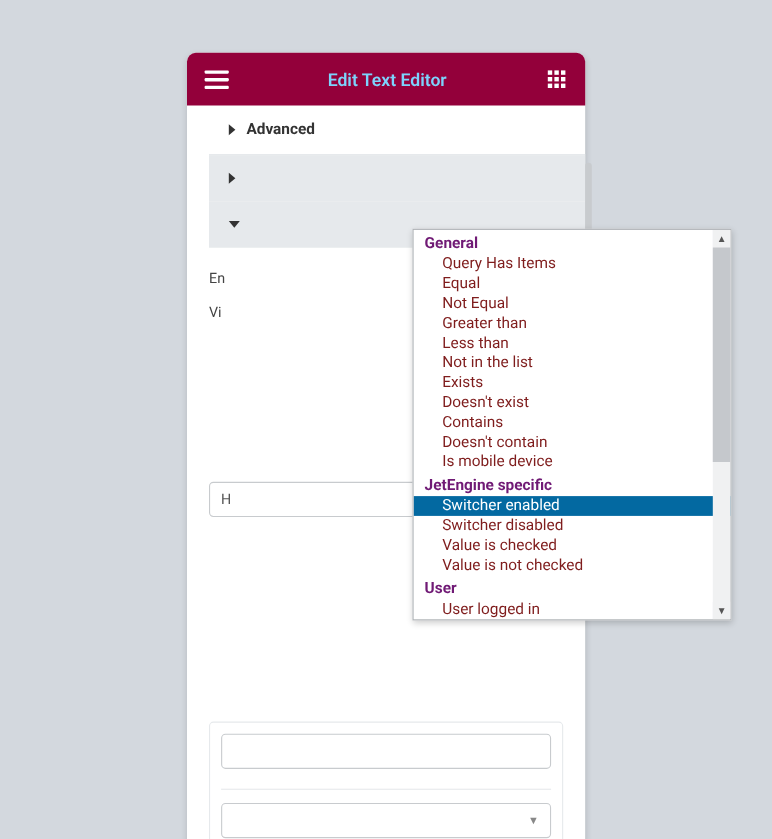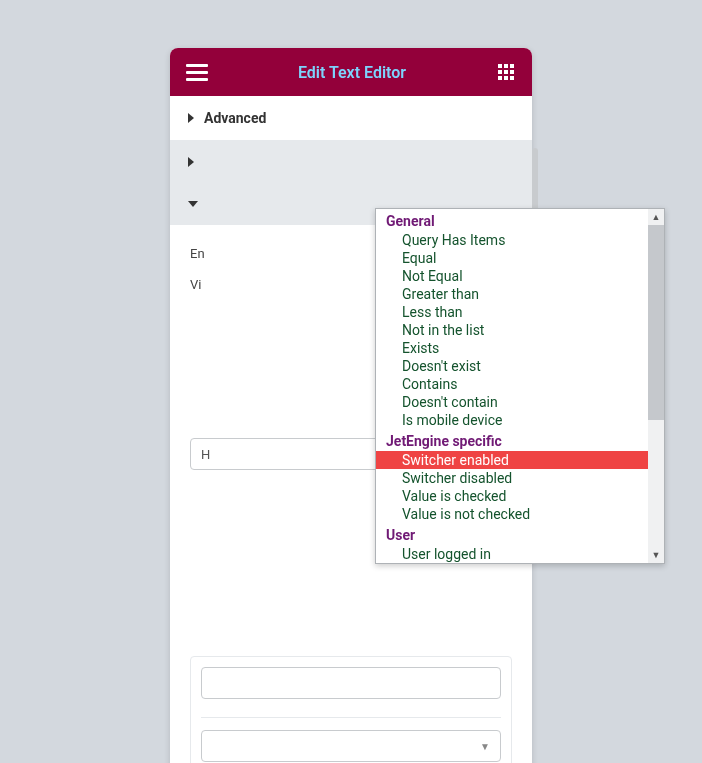--- a/index.html
+++ b/index.html
@@ -5,39 +5,39 @@
   * { box-sizing: border-box; margin: 0; padding: 0; font-family: -apple-system, BlinkMacSystemFont, "Segoe UI", Roboto, Arial, sans-serif; }
   body { background: #d3d8de; width: 702px; height: 763px; display: flex; align-items: flex-start; justify-content: center; padding-top: 48px; }
   .panel { width: 362px; background: #fff; border-radius: 8px 8px 4px 4px; box-shadow: 0 2px 6px rgba(0,0,0,.15); position: relative; padding-bottom: 30px; }
   .panel-scrollbar { position:absolute; right:-6px; top:100px; width:6px; height:110px; background:#c8cbce; border-radius:3px; }
   .header { background: #93003a; color:#7dd3fc; height:48px; display:flex; align-items:center; justify-content:space-between; padding:0 16px; border-radius:8px 8px 0 0; }
   .header-title { flex:1; text-align:center; font-weight:600; font-size:16px; }
   .burger, .grid-icon { width:22px; height:22px; display:flex; flex-direction:column; justify-content:center; gap:4px; cursor:pointer; }
   .burger span { display:block; height:3px; background:#fff; border-radius:1px; }
   .grid-icon { flex-wrap:wrap; flex-direction:row; gap:2px; width:20px; height:20px; align-content:center; }
   .grid-icon span { width:4px; height:4px; background:#fff; }
-  .section { border-bottom:1px solid #e6e9ec; padding:14px 18px; display:flex; align-items:center; gap:10px; cursor:pointer; }
+  .section { border-bottom:1px solid #e6e9ec; padding:14px 18px; display:flex; align-items:center; gap:10px; cursor:pointer;margin-left:20px; }
   .section.grey { background:#e6e9ec; }
   .section-label { font-weight:700; font-size:14px; color:#333; }
   .caret { width:0; height:0; border-left:5px solid transparent; border-right:5px solid transparent; border-top:6px solid #333; }
   .caret.closed { border-top:none; border-bottom:none; border-left:6px solid #333; border-right:none; border-top:5px solid transparent; border-bottom:5px solid transparent; }
   .section-open { padding:18px 20px 10px 20px; }
   .section-open .row { display:flex; align-items:center; margin-bottom:14px; font-size:13px; color:#444; }
   .row-label { flex:0 0 155px; }
   .toggle { width:36px; height:20px; border-radius:10px; border:2px solid #2b87da; background:#fff; position:relative; }
   .toggle .knob { width:12px; height:12px; border-radius:50%; background:#2b87da; position:absolute; top:2px; right:2px; }
   .field { width:100%; height:32px; border:1px solid #c8cbce; border-radius:4px; display:flex; align-items:center; justify-content:space-between; padding:0 10px; color:#555; font-size:13px; background:#fff; cursor:pointer; }
   .field .chev { color:#888; font-size:10px; }
   .cond-block { border:1px solid #e6e9ec; border-radius:4px; padding:10px 10px 12px 10px; }
   .cond-block .stack-gap { height:18px; }
   .dropdown { position:absolute; top:160px; left:205px; width:290px; max-height:384px; background:#fff; border:1px solid #aeb2b6; box-shadow:0 2px 6px rgba(0,0,0,.2); z-index:20; overflow:hidden; }
   .dropdown-inner { max-height:384px; overflow:hidden; }
   .optgrp { font-weight:700; font-size:14px; color:#701a75; padding:4px 10px 2px 10px; }
-  .opt { font-size:14px; color:#14532d; padding:1px 10px 1px 26px; cursor:pointer; }
-  .opt.selected { background:#ef4444; color:#fff; }
+  .opt { font-size:14px; color:#7f1d1d; padding:1px 10px 1px 26px; cursor:pointer; }
+  .opt.selected { background:#0369a1; color:#fff; }
   .dd-scroll-track { position:absolute; right:0; top:0; bottom:0; width:16px; background:#f0f1f2; }
   .dd-scroll-thumb { position:absolute; right:0; top:16px; width:16px; height:195px; background:#c5c8cc; }
   .dd-scroll-arrow { position:absolute; right:0; width:16px; height:16px; background:#f0f1f2; display:flex; align-items:center; justify-content:center; color:#555; font-size:9px; }
   .dd-scroll-arrow.top { top:0; }
   .dd-scroll-arrow.bottom { bottom:0; }
   .partial { white-space:nowrap; overflow:hidden; }
 </style>
 </head>
 <body>
 

